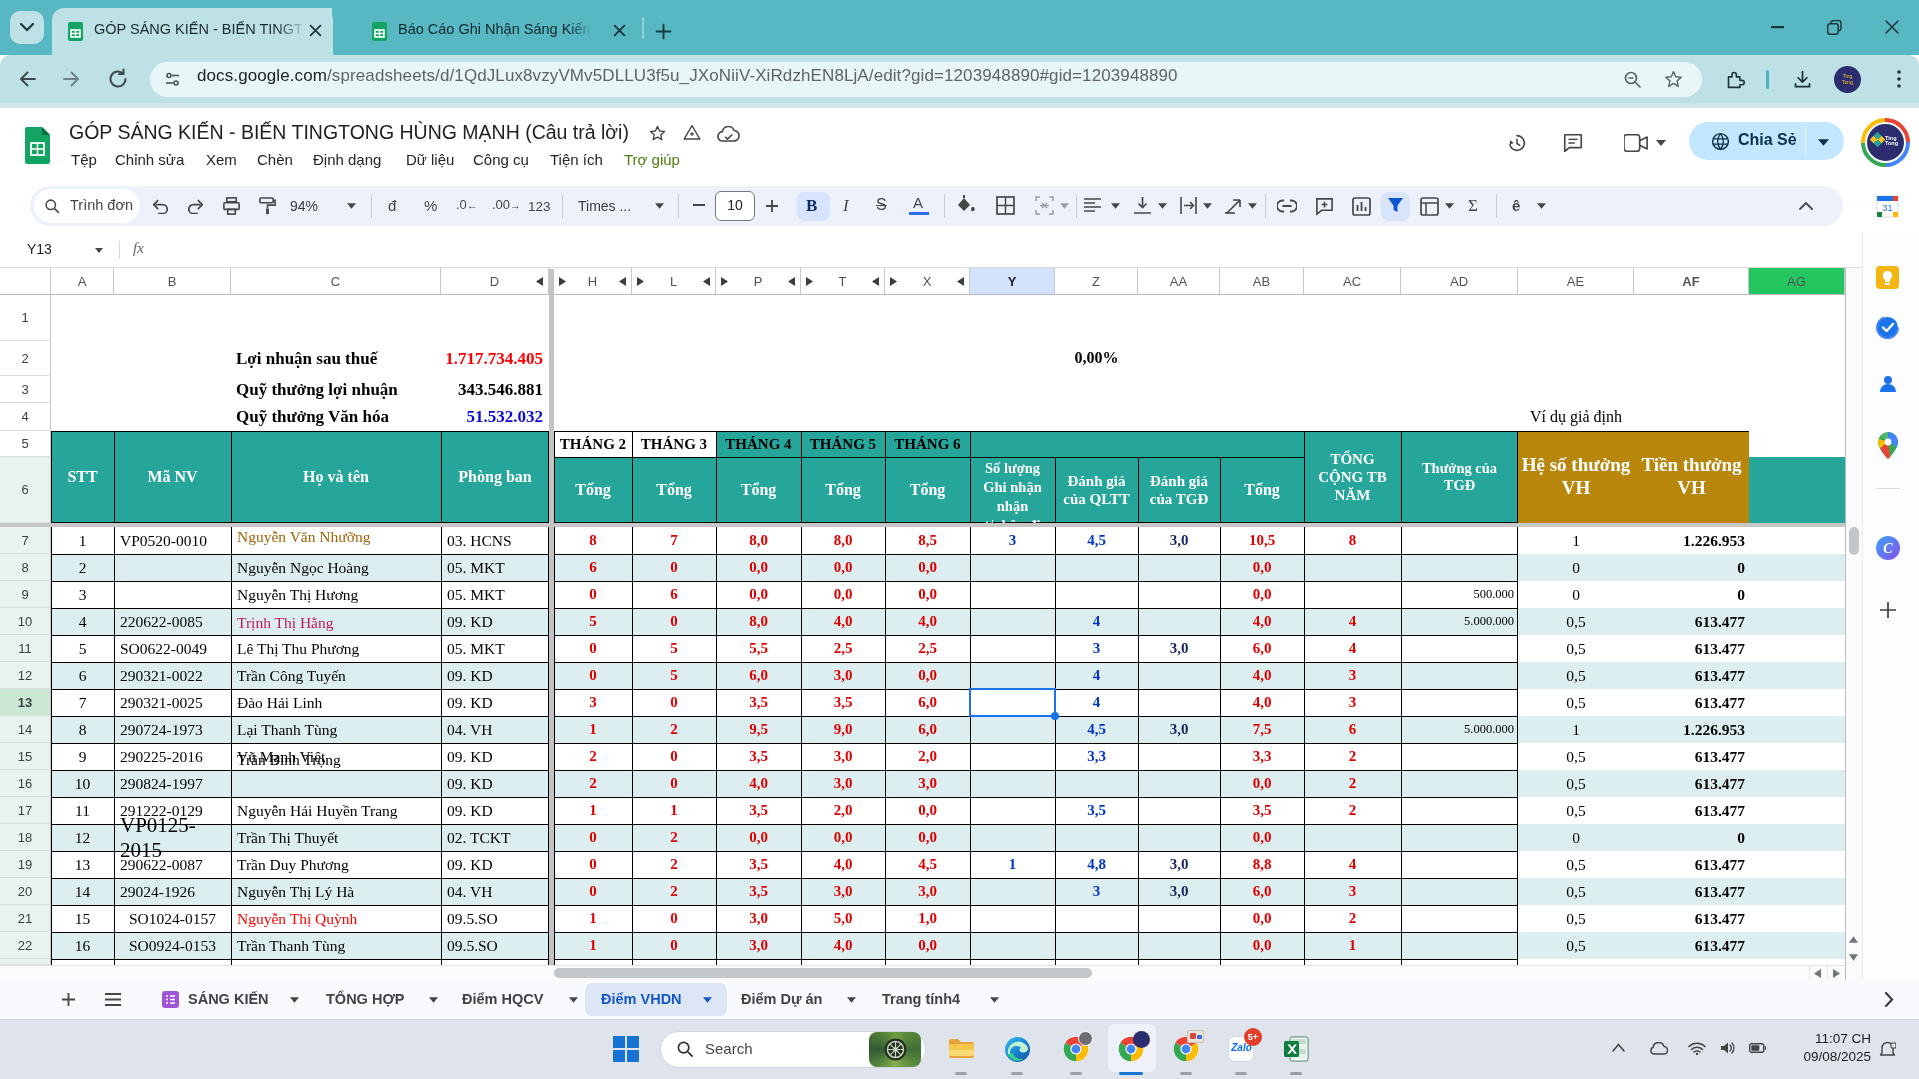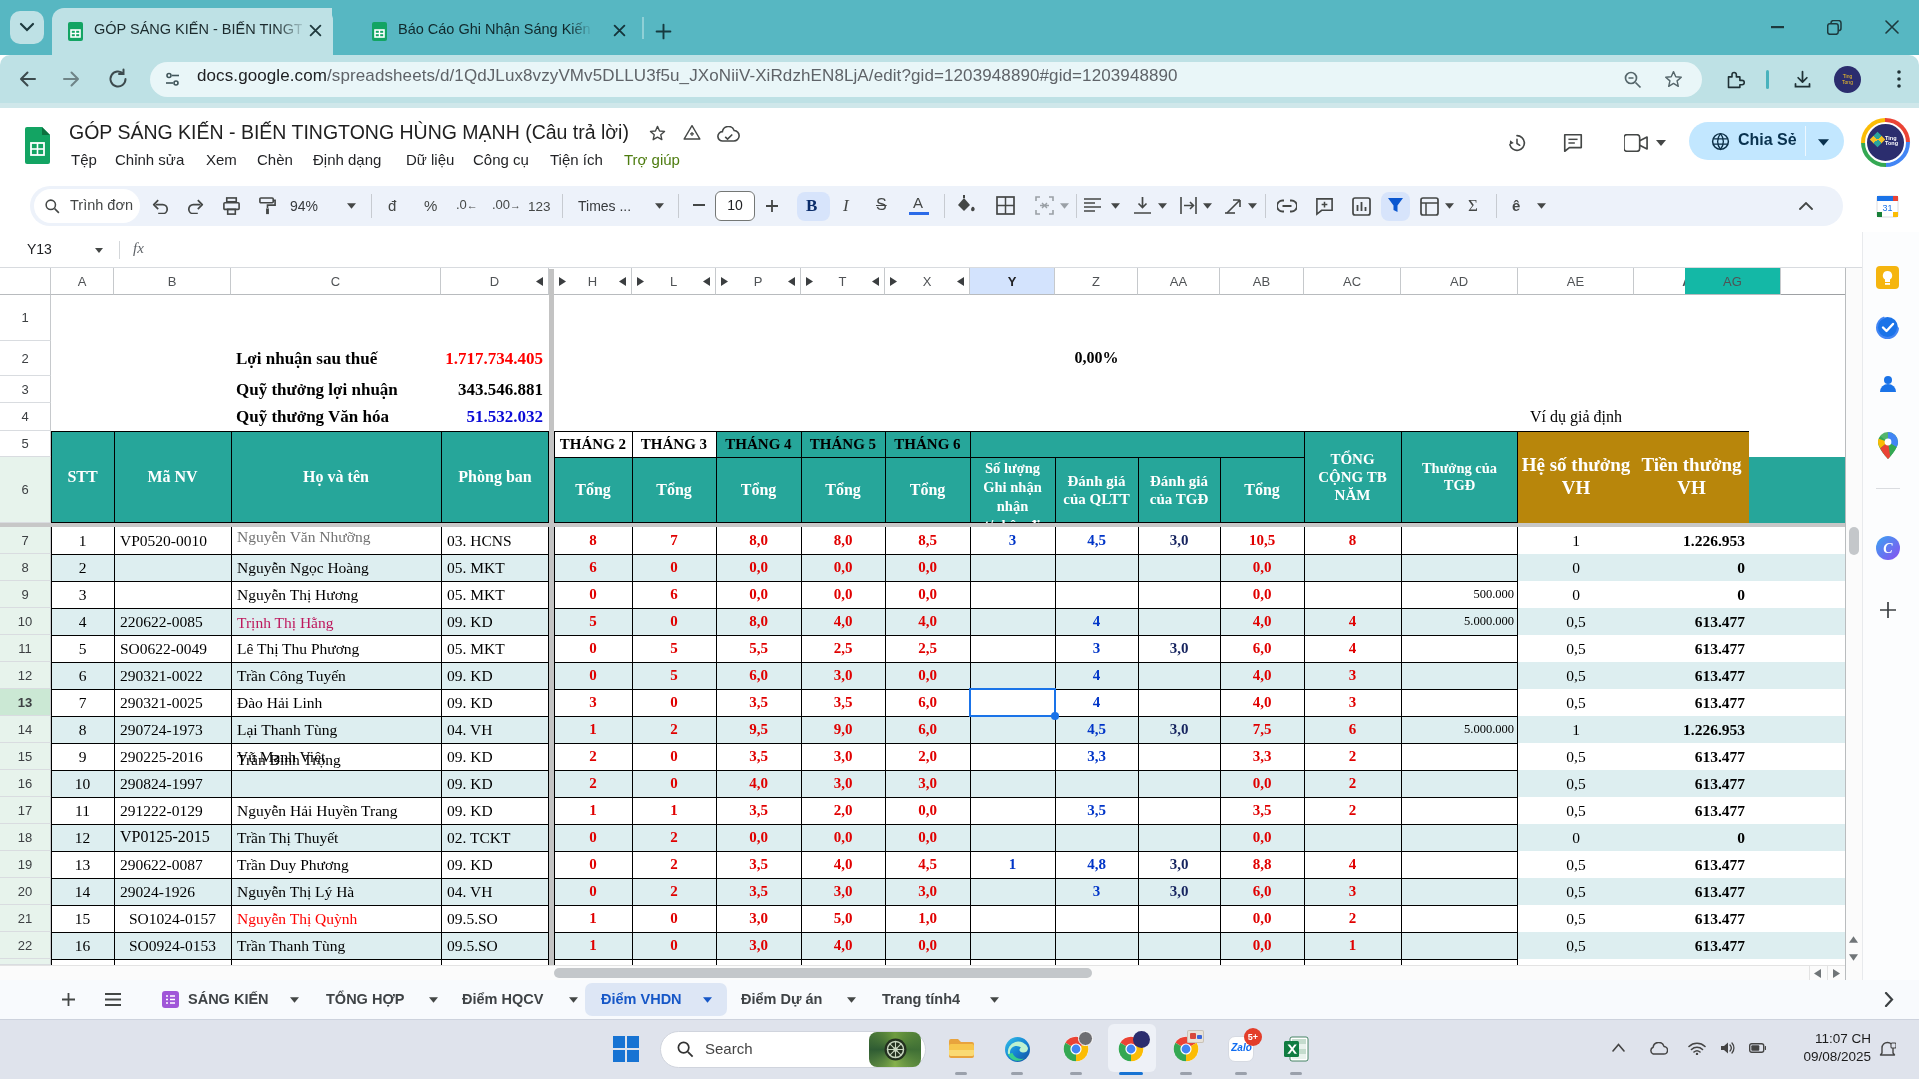--- a/index.html
+++ b/index.html
@@ -310,21 +310,21 @@
 <div class="ch" style="left:801px;width:84px;background:#fff;">T</div>
 <div class="ch" style="left:885px;width:85px;background:#fff;">X</div>
 <div class="ch" style="left:970px;width:85px;background:#d3e3fd;font-weight:bold;color:#202124;">Y</div>
 <div class="ch" style="left:1055px;width:83px;background:#fff;">Z</div>
 <div class="ch" style="left:1138px;width:82px;background:#fff;">AA</div>
 <div class="ch" style="left:1220px;width:84px;background:#fff;">AB</div>
 <div class="ch" style="left:1304px;width:97px;background:#fff;">AC</div>
 <div class="ch" style="left:1401px;width:117px;background:#fff;">AD</div>
 <div class="ch" style="left:1518px;width:116px;background:#fff;">AE</div>
 <div class="ch" style="left:1634px;width:115px;background:#fff;font-weight:bold;">AF</div>
-<div class="ch" style="left:1685px;width:96px;background:#14b8a6;">AG</div>
+<div class="ch" style="left:1749px;width:96px;background:#22c55e;">AG</div>
 <svg class="a" style="left:536px;top:277px" width="7" height="9" viewBox="0 0 7 9">
       <path d="M7 0 L0 4.5 L7 9 z" fill="#3b3e40"></path>
     </svg>
 <svg class="a" style="left:559px;top:277px" width="7" height="9" viewBox="0 0 7 9">
       <path d="M0 0 L7 4.5 L0 9 z" fill="#3b3e40"></path>
     </svg>
 <svg class="a" style="left:619px;top:277px" width="7" height="9" viewBox="0 0 7 9">
       <path d="M7 0 L0 4.5 L7 9 z" fill="#3b3e40"></path>
     </svg>
 <svg class="a" style="left:637px;top:277px" width="7" height="9" viewBox="0 0 7 9">
@@ -470,21 +470,21 @@
 <div class="cel b" style="left:1138px;top:457px;width:82px;height:66px;font-size:15px;color:#fff;text-align:center;line-height:1.2">Đánh giá<br>của TGĐ</div>
 <div class="cel b" style="left:1220px;top:457px;width:84px;height:66px;font-size:16px;color:#fff;text-align:center;line-height:1.2">Tổng</div>
 <div class="cel b" style="left:1304px;top:431px;width:97px;height:92px;font-size:15px;color:#fff;text-align:center;line-height:1.2">TỔNG<br>CỘNG TB<br>NĂM</div>
 <div class="cel b" style="left:1401px;top:431px;width:117px;height:92px;font-size:14.5px;color:#fff;text-align:center;line-height:1.2">Thưởng của<br>TGĐ</div>
 <div class="cel b" style="left:1518px;top:431px;width:116px;height:92px;font-size:19px;color:#fff;text-align:center;line-height:1.2">Hệ số thưởng<br>VH</div>
 <div class="cel b" style="left:1634px;top:431px;width:115px;height:92px;font-size:19px;color:#fff;text-align:center;line-height:1.2">Tiền thưởng<br>VH</div>
 <div class="a" style="left:0;top:523px;width:1845px;height:4px;background:#c7c7c7"></div>
 <div class="a" style="left:549px;top:269px;width:5px;height:696px;background:#c3c3c3"></div>
 <div class="cel" style="left:51px;top:527px;width:63px;height:27px;font-size:15.5px">1</div>
 <div class="cel cl" style="left:120px;top:527px;width:111px;height:27px;font-size:15.5px">VP0520-0010</div>
-<div class="cel cl" style="left:237px;top:527px;width:204px;height:19px;font-size:15.5px;color:#737373">Nguyễn Văn Nhưỡng</div>
+<div class="cel cl" style="left:237px;top:527px;width:204px;height:19px;font-size:15.5px;color:#a16207">Nguyễn Văn Nhưỡng</div>
 <div class="cel cl" style="left:447px;top:527px;width:102px;height:27px;font-size:15.5px">03. HCNS</div>
 <div class="cel" style="left:51px;top:554px;width:63px;height:27px;font-size:15.5px">2</div>
 <div class="cel cl" style="left:237px;top:554px;width:204px;height:27px;font-size:15.5px;color:#000">Nguyễn Ngọc Hoàng</div>
 <div class="cel cl" style="left:447px;top:554px;width:102px;height:27px;font-size:15.5px">05. MKT</div>
 <div class="cel" style="left:51px;top:581px;width:63px;height:27px;font-size:15.5px">3</div>
 <div class="cel cl" style="left:237px;top:581px;width:204px;height:27px;font-size:15.5px;color:#000">Nguyễn Thị Hương</div>
 <div class="cel cl" style="left:447px;top:581px;width:102px;height:27px;font-size:15.5px">05. MKT</div>
 <div class="cel" style="left:51px;top:608px;width:63px;height:27px;font-size:15.5px">4</div>
 <div class="cel cl" style="left:120px;top:608px;width:111px;height:27px;font-size:15.5px">220622-0085</div>
 <div class="cel cl" style="left:237px;top:609px;width:204px;height:27px;font-size:15.5px;color:#be185d">Trịnh Thị Hằng</div>
@@ -511,21 +511,21 @@
 <div class="cel cl" style="left:447px;top:743px;width:102px;height:27px;font-size:15.5px">09. KD</div>
 <div class="cel" style="left:51px;top:770px;width:63px;height:27px;font-size:15.5px">10</div>
 <div class="cel cl" style="left:120px;top:770px;width:111px;height:27px;font-size:15.5px">290824-1997</div>
 <div class="cel cl" style="left:237px;top:746px;width:204px;height:27px;font-size:15.5px;color:#000">Trần Bình Trọng</div>
 <div class="cel cl" style="left:447px;top:770px;width:102px;height:27px;font-size:15.5px">09. KD</div>
 <div class="cel" style="left:51px;top:797px;width:63px;height:27px;font-size:15.5px">11</div>
 <div class="cel cl" style="left:120px;top:797px;width:111px;height:27px;font-size:15.5px">291222-0129</div>
 <div class="cel cl" style="left:237px;top:797px;width:204px;height:27px;font-size:15.5px;color:#000">Nguyễn Hải Huyền Trang</div>
 <div class="cel cl" style="left:447px;top:797px;width:102px;height:27px;font-size:15.5px">09. KD</div>
 <div class="cel" style="left:51px;top:824px;width:63px;height:27px;font-size:15.5px">12</div>
-<div class="cel cl" style="left:120px;top:824px;width:111px;height:27px;font-size:16px">VP0125-2015</div>
+<div class="cel cl" style="left:120px;top:824px;width:111px;height:27px;font-size:21px">VP0125-2015</div>
 <div class="cel cl" style="left:237px;top:824px;width:204px;height:27px;font-size:15.5px;color:#000">Trần Thị Thuyết</div>
 <div class="cel cl" style="left:447px;top:824px;width:102px;height:27px;font-size:15.5px">02. TCKT</div>
 <div class="cel" style="left:51px;top:851px;width:63px;height:27px;font-size:15.5px">13</div>
 <div class="cel cl" style="left:120px;top:851px;width:111px;height:27px;font-size:15.5px">290622-0087</div>
 <div class="cel cl" style="left:237px;top:851px;width:204px;height:27px;font-size:15.5px;color:#000">Trần Duy Phương</div>
 <div class="cel cl" style="left:447px;top:851px;width:102px;height:27px;font-size:15.5px">09. KD</div>
 <div class="cel" style="left:51px;top:878px;width:63px;height:27px;font-size:15.5px">14</div>
 <div class="cel cl" style="left:120px;top:878px;width:111px;height:27px;font-size:15.5px">29024-1926</div>
 <div class="cel cl" style="left:237px;top:878px;width:204px;height:27px;font-size:15.5px;color:#000">Nguyễn Thị Lý Hà</div>
 <div class="cel cl" style="left:447px;top:878px;width:102px;height:27px;font-size:15.5px">04. VH</div>

